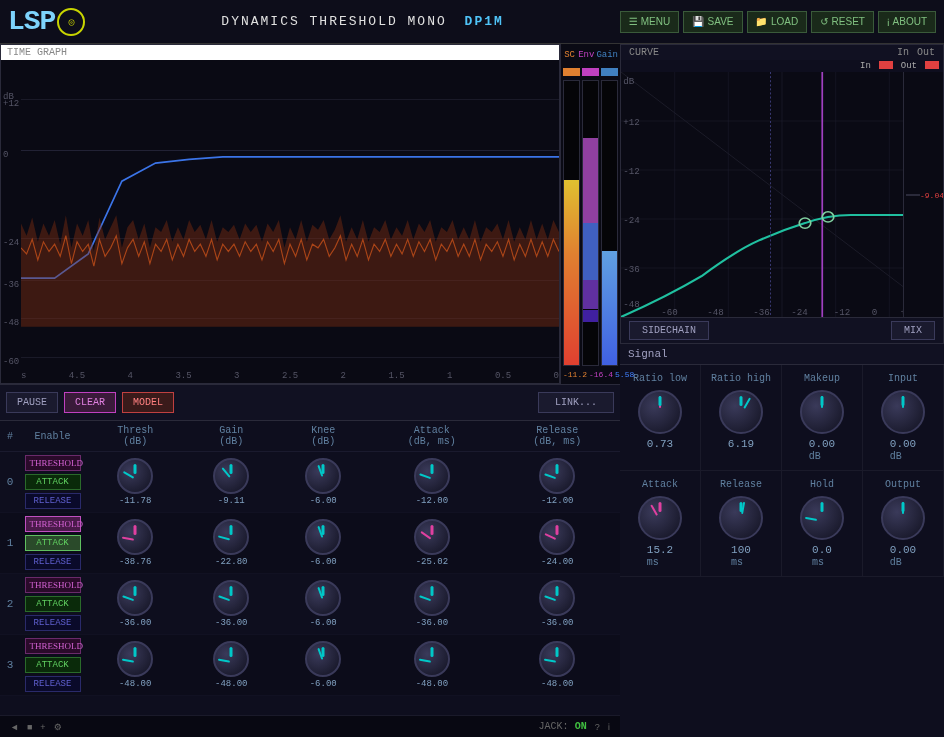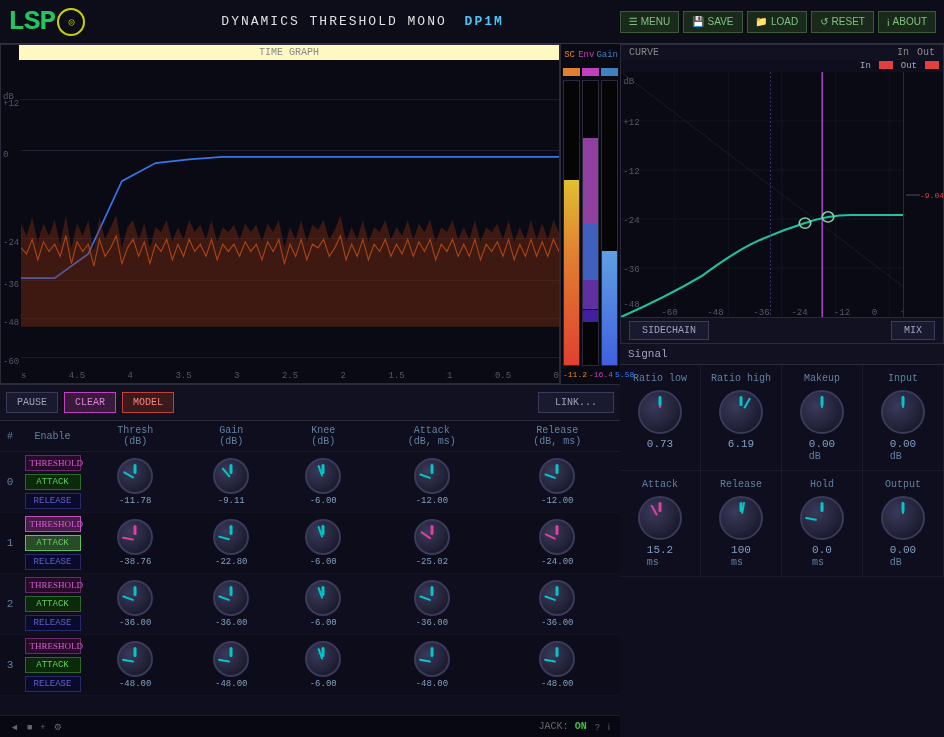--- a/index.html
+++ b/index.html
@@ -23,21 +23,21 @@
       border-bottom: 1px solid #333;
     }
     .logo {
       display: flex;
       align-items: center;
       margin-right: 20px;
     }
     .logo-text {
       font-size: 28px;
       font-weight: bold;
-      color: #22c55e;
+      color: #7dd3fc;
       letter-spacing: -1px;
     }
     .logo-icon {
       width: 28px;
       height: 28px;
       border: 2px solid #c8d400;
       border-radius: 50%;
       margin-left: 2px;
       display: flex;
       align-items: center;
@@ -89,26 +89,25 @@
     
     .time-graph-container {
       position: relative;
       background: #0a0a15;
       border: 1px solid #2a2a3a;
       flex: 1;
       min-height: 0;
     }
     .time-graph-header {
       display: flex;
-      justify-content: center;
+      justify-content: flex-start;
       padding: 2px 6px;
-      background: #fef9c3;
+      background: #ffffff;
       font-size: 10px;
       color: #888;
-      margin-left: 18px;
     }
 
     
     .controls-bar {
       display: flex;
       align-items: center;
       background: #111122;
       border-top: 1px solid #2a2a3a;
       padding: 4px 6px;
       gap: 6px;

